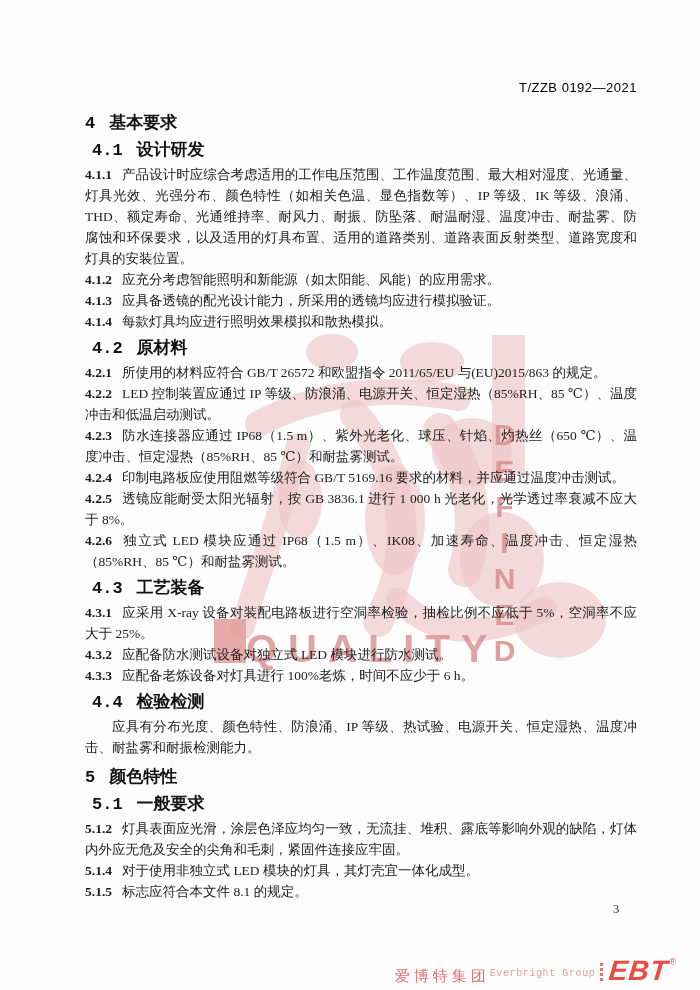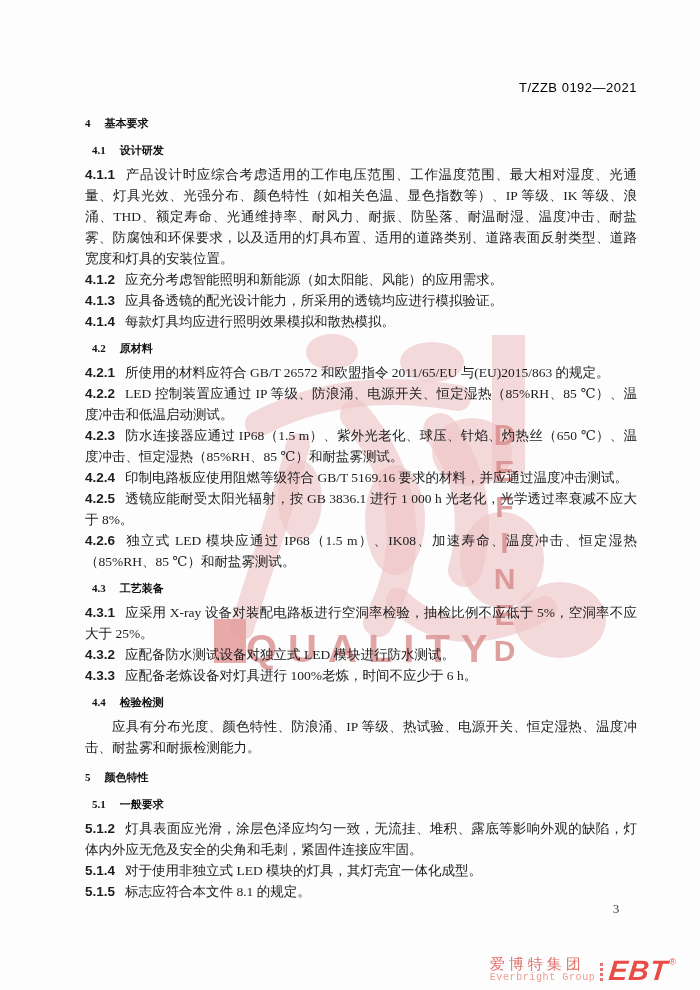--- a/index.html
+++ b/index.html
@@ -39,21 +39,21 @@
     font-size:13px;color:#000000;letter-spacing:.5px;
   }
   .page-number{
     position:absolute;top:902px;left:613px;z-index:2;
     font-size:12.5px;color:#333;
   }
   .footer-logo{
     position:absolute;right:24px;bottom:6px;z-index:2;
     display:flex;align-items:flex-end;gap:5px;
   }
-  .logo-textcol{display:flex;flex-direction:column;align-items:flex-start;}
+  .logo-textcol{display:flex;align-items:flex-start;}
   .logo-cn{
     font-family:"Liberation Sans","DejaVu Sans",sans-serif;
     font-size:15px;letter-spacing:4px;color:#e0736e;line-height:16px;
   }
   .logo-en{
     font-family:Liberation Mono, monospace;
     font-size:10px;letter-spacing:.6px;color:#ed9c93;line-height:12px;
   }
   .logo-dots{display:flex;flex-direction:column;gap:2px;margin:0 1px 3px 0;}
   .logo-dots i{width:3px;height:3px;background:#e0736e;display:block;}
@@ -65,28 +65,28 @@
   }
   .logo-reg{
     font-family:"Liberation Sans","DejaVu Sans",sans-serif;
     font-size:9px;color:#e84c44;line-height:9px;margin-left:1px;
   }
 
   
   .content{position:absolute;left:85px;top:104px;right:63px;z-index:1;}
   .content p{margin:0;font-size:13.5px;line-height:21px;text-align:justify;}
   .heading{
-    font-family:Liberation Serif, serif;
-    font-weight:bold;font-size:11px;line-height:21px;color:#111;
+    font-family:Liberation Mono, monospace;
+    font-weight:bold;font-size:17px;line-height:21px;color:#111;
   }
   .heading.h1{margin:9px 0 5px;}
   .heading.h2{margin:6px 7px 3px;}
   .heading .hnum{margin-right:14px;}
   .clause .cnum{
-    font-family:Liberation Sans, sans-serif;
+    font-family:Liberation Serif, serif;
     font-weight:bold;margin-right:10px;white-space:nowrap;
   }
   .para{text-indent:2em;}
 </style>
 </head>
 <body>
 
 <div class="page">
 
   <div class="watermark">

